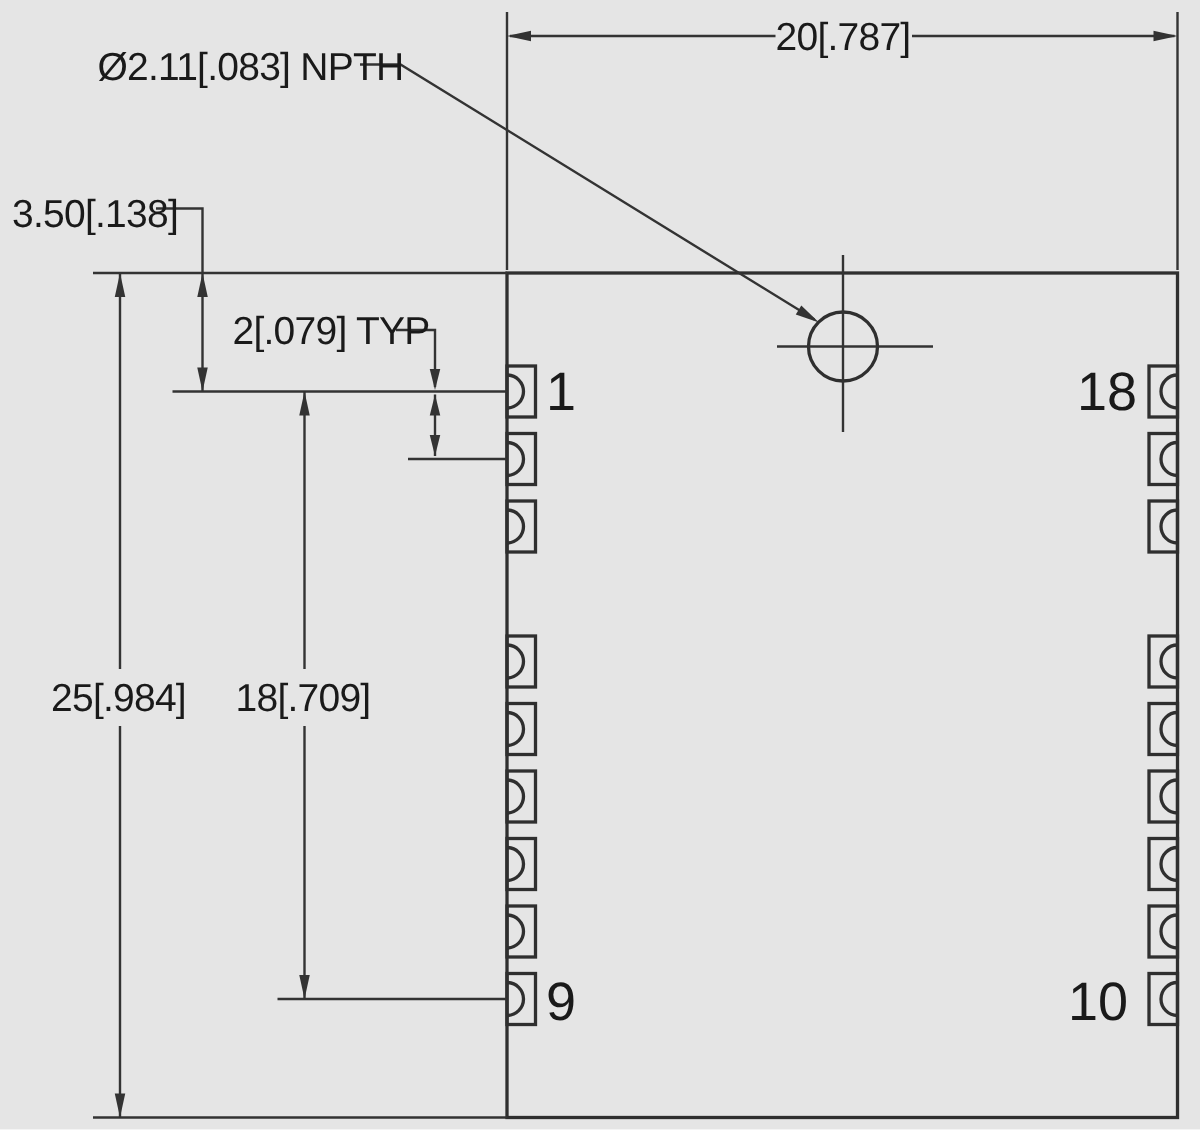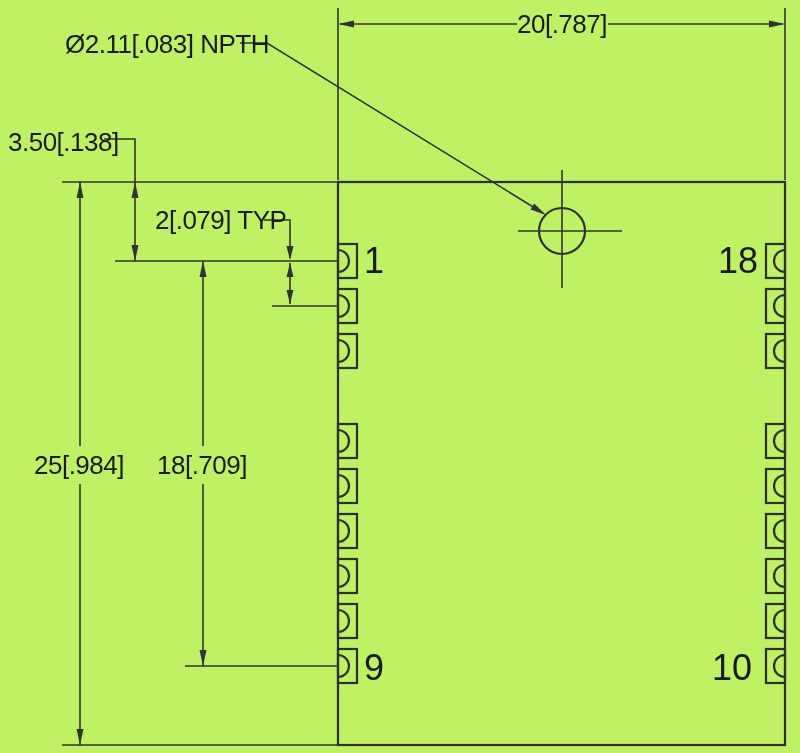--- a/index.html
+++ b/index.html
@@ -1,16 +1,16 @@
 <!DOCTYPE html>
 <html><head>
 <meta charset="utf-8">
 <style>
   html,body{margin:0;padding:0;background:#ffffff;}
-  .stage{width:800px;height:753px;position:relative;background:#bef264;overflow:hidden;}
+  .stage{width:800px;height:753px;position:relative;background:#e5e5e5;overflow:hidden;}
   svg{display:block;}
   .ln{fill:none;stroke:#333333;stroke-width:1.6;stroke-linecap:butt;}
   .outline{fill:none;stroke:#2f2f2f;stroke-width:2.2;}
   .pad{fill:#ffffff;fill-opacity:0;stroke:#2f2f2f;stroke-width:2.2;}
   .arrow{fill:#333333;stroke:none;}
   text{fill:#1a1a1a;font-family:"Liberation Sans","DejaVu Sans",sans-serif;}
   .dim{font-size:26px;letter-spacing:-0.5px;}
   .pin{font-size:36px;}
   .mid{text-anchor:middle;}
   .end{text-anchor:end;}

